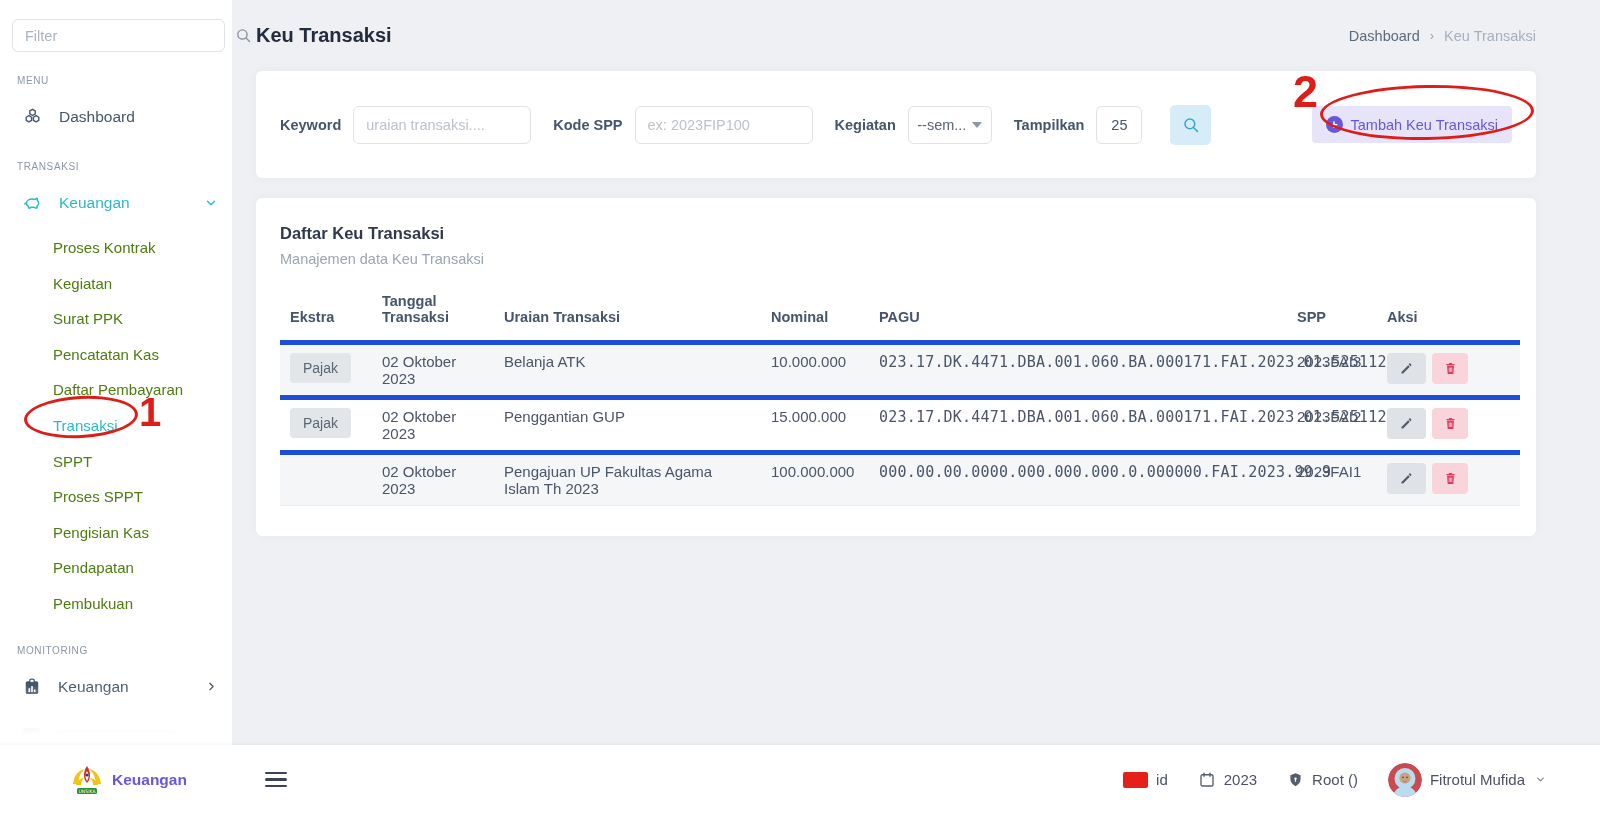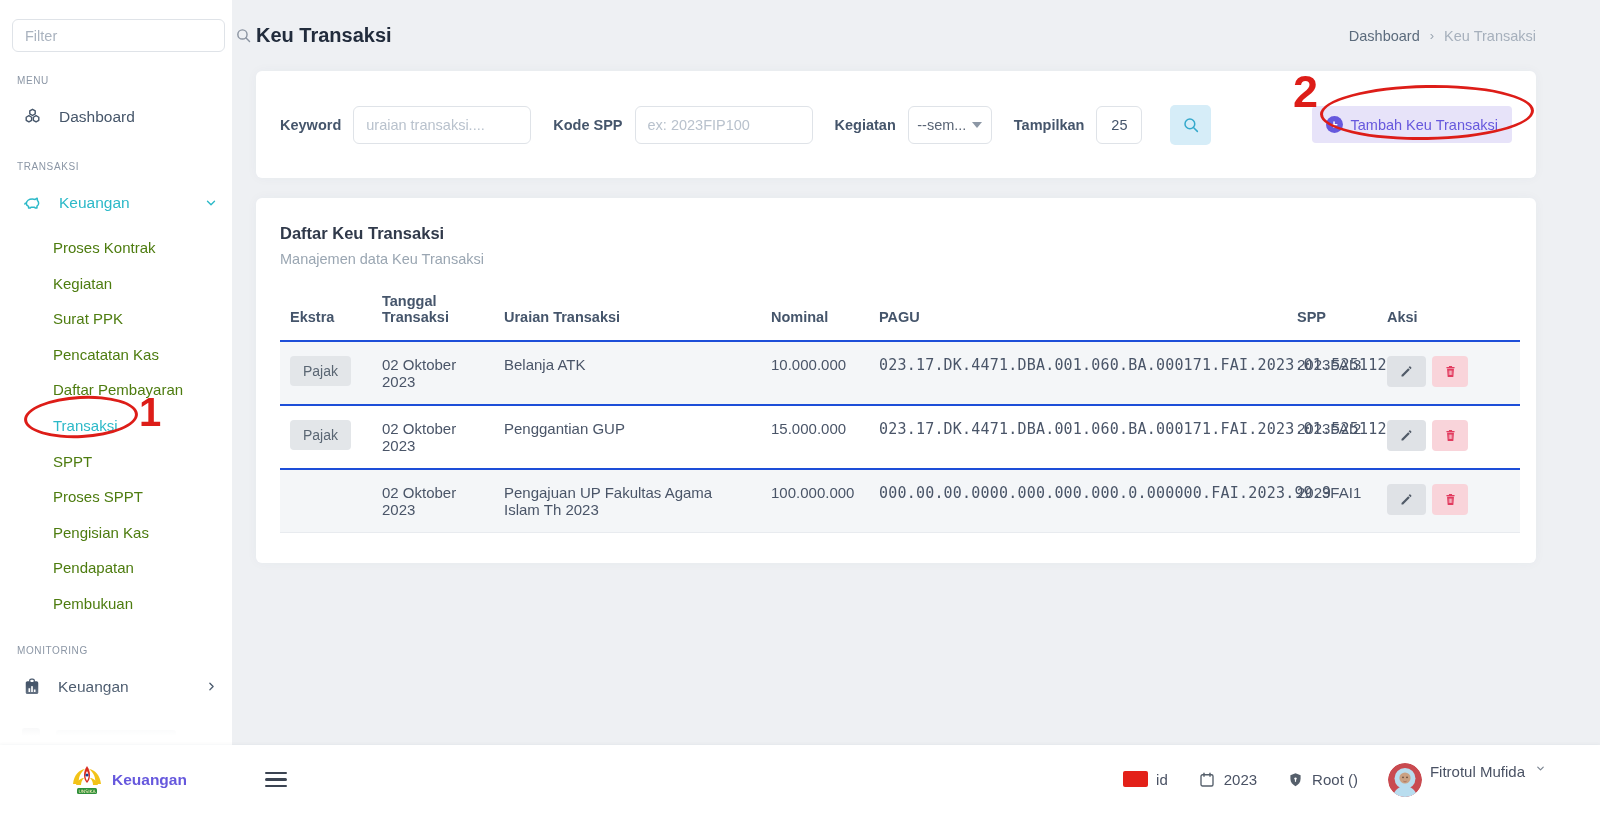--- a/index.html
+++ b/index.html
@@ -56,41 +56,41 @@
     font-size:14.5px; font-family:inherit; display:flex; align-items:center; gap:8px; padding:0 14px; cursor:pointer; }
   .plus-circle { width:17px; height:17px; border-radius:50%; background:#6658dd; color:#fff; display:flex;
     align-items:center; justify-content:center; font-size:13px; font-weight:700; line-height:1; }
   
   .table-card { margin-top:20px; padding:26px 24px 30px; }
   .tc-title { font-size:16.5px; font-weight:700; color:#30394a; }
   .tc-sub { margin-top:8px; font-size:14.5px; color:#9aa6b2; }
   table.data { width:100%; border-collapse:collapse; margin-top:18px; table-layout:fixed; }
   table.data th { text-align:left; vertical-align:bottom; font-size:14.5px; font-weight:700; color:#45556b;
     padding:8px 10px 15px 10px; }
-  table.data td { vertical-align:top; font-size:15px; color:#4a5568; padding:14px 10px; border-top:2px solid #1d4ed8; }
+  table.data td { vertical-align:top; font-size:15px; color:#4a5568; padding:8px 10px; border-top:5px solid #1d4ed8; }
   table.data tr.striped td { background:#f4f6f8; }
   table.data tr:last-child td { border-bottom:1px solid #e8ebef; }
   th.c-ekstra,td.c-ekstra { padding-left:14px; }
   .badge { display:inline-block; background:#e3e6e9; color:#5a6673; font-size:14px; border-radius:4px;
     padding:7px 13px; }
   td.c-pagu { font-family:"DejaVu Sans Mono","Liberation Mono",monospace; font-size:13px; color:#e83e8c;
     padding-top:18px; letter-spacing:.2px; }
   .act-btn { width:39px; height:31px; border:none; border-radius:4px; display:inline-flex; align-items:center;
     justify-content:center; cursor:pointer; }
   .act-edit { background:#dfe2e6; color:#515b68; margin-right:6px; }
   .act-del  { background:#f9d4da; color:#e23b5f; width:36px; }
   
   .footer { position:absolute; left:0; bottom:0; width:1600px; height:69px; background:#fff; z-index:6;
     display:flex; align-items:center; box-shadow:0 -1px 3px rgba(60,70,90,.05); }
   .brand { display:flex; align-items:center; gap:8px; margin-left:70px; }
   .brand-text { color:#6658dd; font-size:15.5px; font-weight:600; }
   .burger { margin-left:78px; display:flex; flex-direction:column; gap:4px; cursor:pointer; }
   .burger span { width:22px; height:2.6px; background:#3b4452; border-radius:2px; }
   .foot-right { margin-left:auto; margin-right:54px; display:flex; align-items:center; gap:30px; font-size:15px; color:#4a5264; }
-  .foot-item { display:flex; gap:8px; cursor:pointer; }
+  .foot-item { display:flex; align-items:center; gap:8px; cursor:pointer; }
   .flag { width:25px; height:16px; background:#e32119; border-radius:2px; }
   .avatar { width:34px; height:34px; border-radius:50%; overflow:hidden; flex:none; }
   .caret { color:#7a8390; font-size:11px; margin-left:2px; }
   
   .ann { position:absolute; z-index:60; pointer-events:none; }
   .ann-ellipse { border:3.5px solid #dd1d18; border-radius:50%; }
   .ann-num { color:#dd1d18; font-weight:700; font-family:"Liberation Sans",sans-serif; }
   #ann1-e { left:24px; top:396px; width:114px; height:42px; transform:rotate(-3deg); }
   #ann1-n { left:139px; top:390px; font-size:40px; }
   #ann2-e { left:1320px; top:85px; width:214px; height:55px; transform:rotate(-1deg); }

